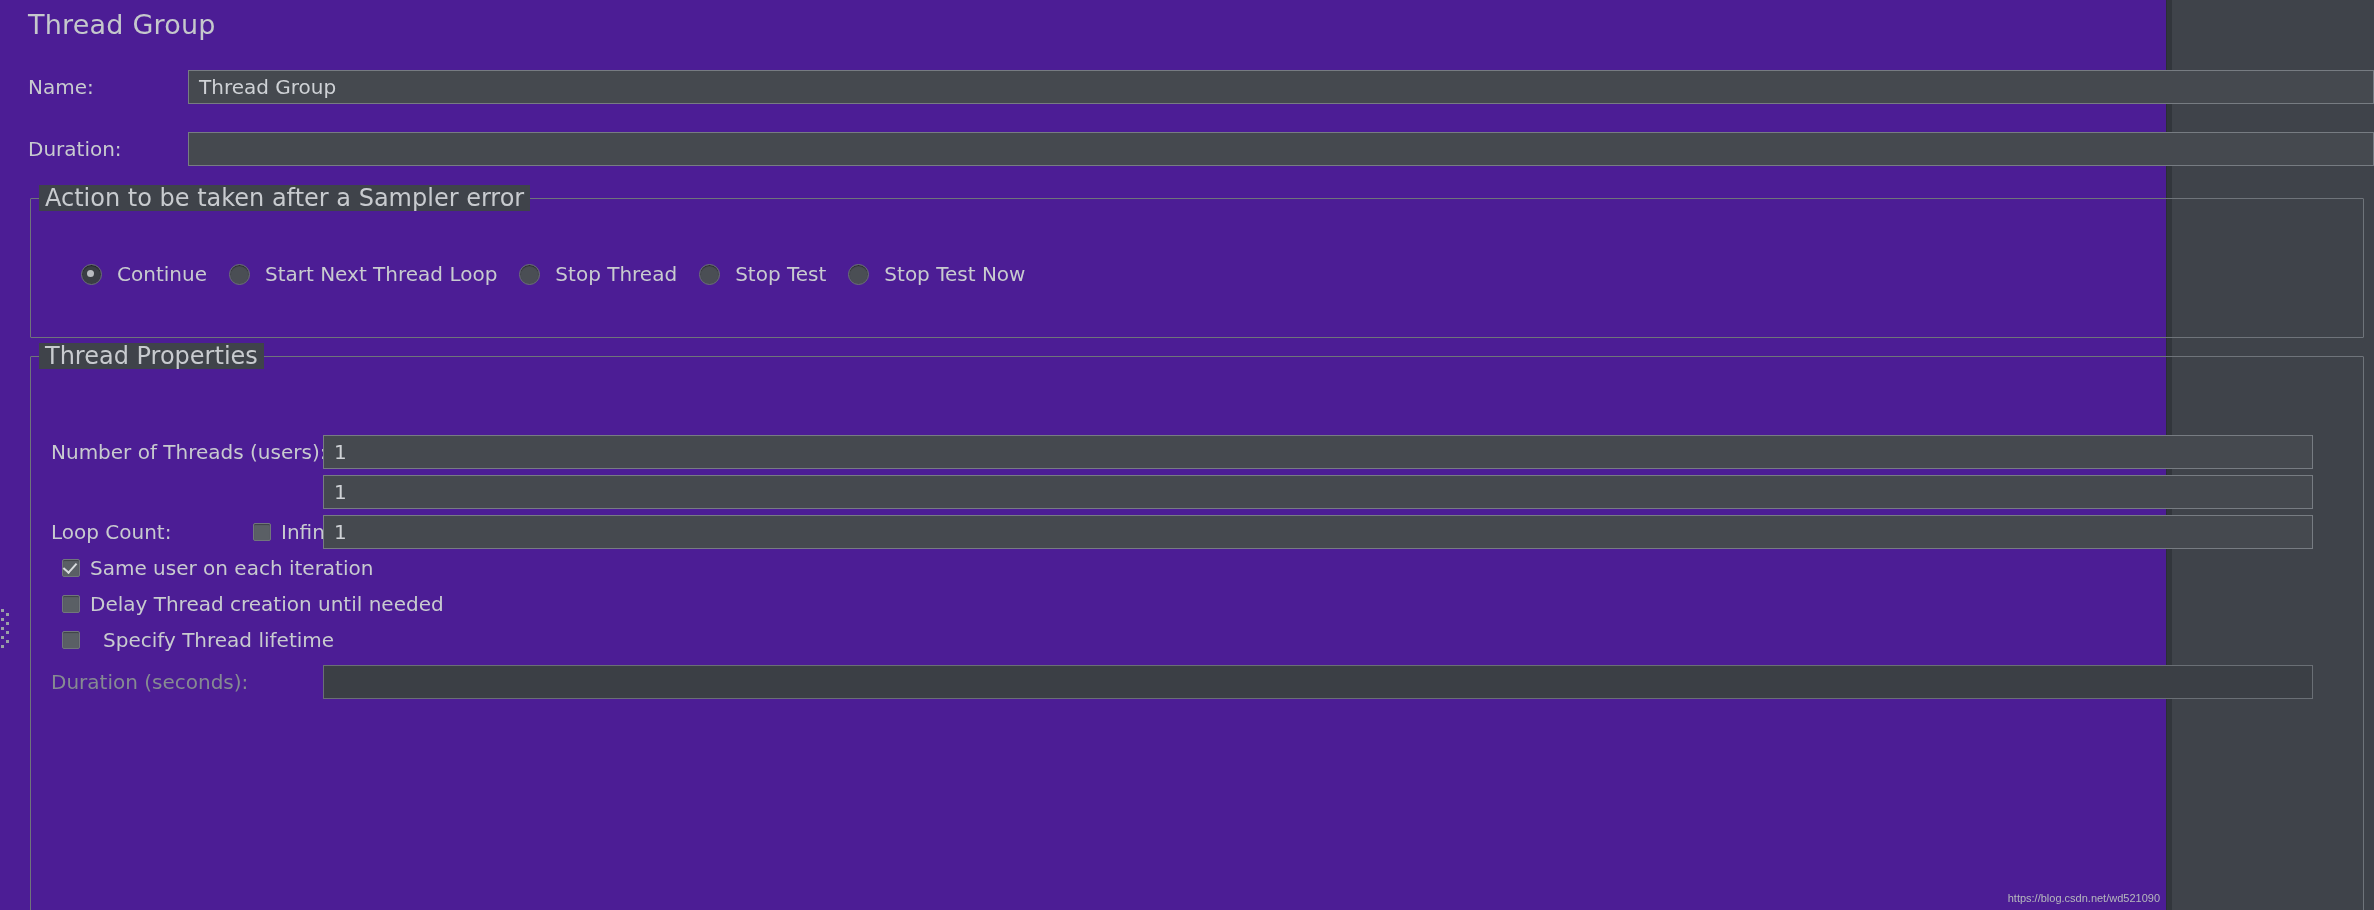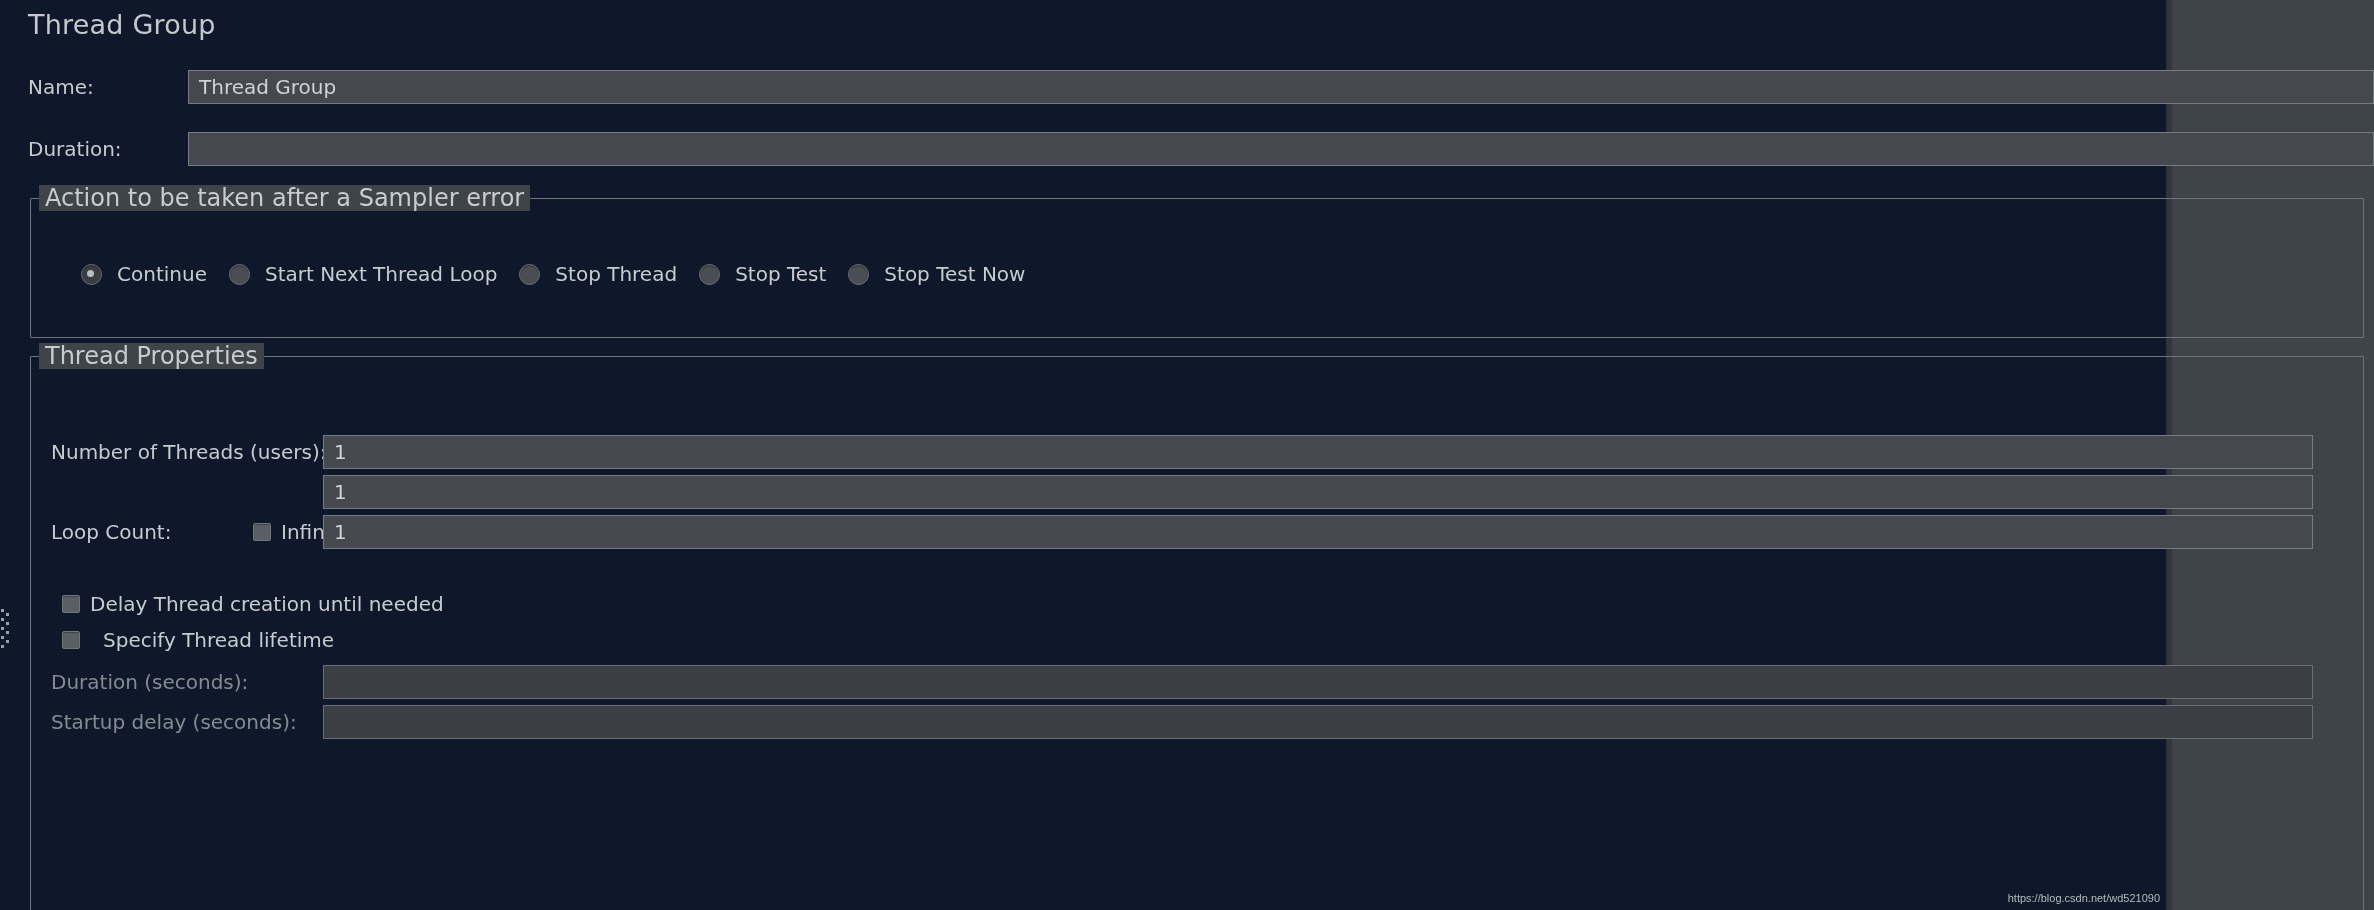--- a/index.html
+++ b/index.html
@@ -13,21 +13,21 @@
     overflow: hidden;
     font-family: "DejaVu Sans", sans-serif;
     color: #c8cbcf;
     -webkit-font-smoothing: antialiased;
   }
 
   #root {
     position: relative;
     width: 2172px;
     height: 910px;
-    background: #0f172a;
+    background: #4c1d95;
   }
 
   
   .split-handle {
     position: absolute;
     left: 0px;
     top: 607px;
     width: 11px;
     height: 60px;
   }
@@ -348,38 +348,38 @@
 
     <div class="tp-row" id="tp-loop">
       <div class="lbl">Loop Count:</div>
       <div class="inline-check">
         <span class="check-mark"></span>
         <span class="check-label">Infinite</span>
       </div>
       <div class="textbox">1</div>
     </div>
 
+    <div class="cb-row" id="cb-same-user">
+      <span class="check-mark on"></span>
+      <span class="check-label">Same user on each iteration</span>
+    </div>
 
     <div class="cb-row" id="cb-delay">
       <span class="check-mark"></span>
       <span class="check-label">Delay Thread creation until needed</span>
     </div>
 
     <div class="cb-row" id="cb-specify">
       <span class="check-mark"></span>
       <span class="check-label">Specify Thread lifetime</span>
     </div>
 
     <div class="tp-row" id="tp-duration">
       <div class="lbl dim">Duration (seconds):</div>
       <div class="textbox disabled"></div>
     </div>
 
-    <div class="tp-row" id="tp-startup">
-      <div class="lbl dim">Startup delay (seconds):</div>
-      <div class="textbox disabled"></div>
-    </div>
 
   </div>
 
   <div class="watermark">https://blog.csdn.net/wd521090</div>
 
 </div>
 
 </body></html>

